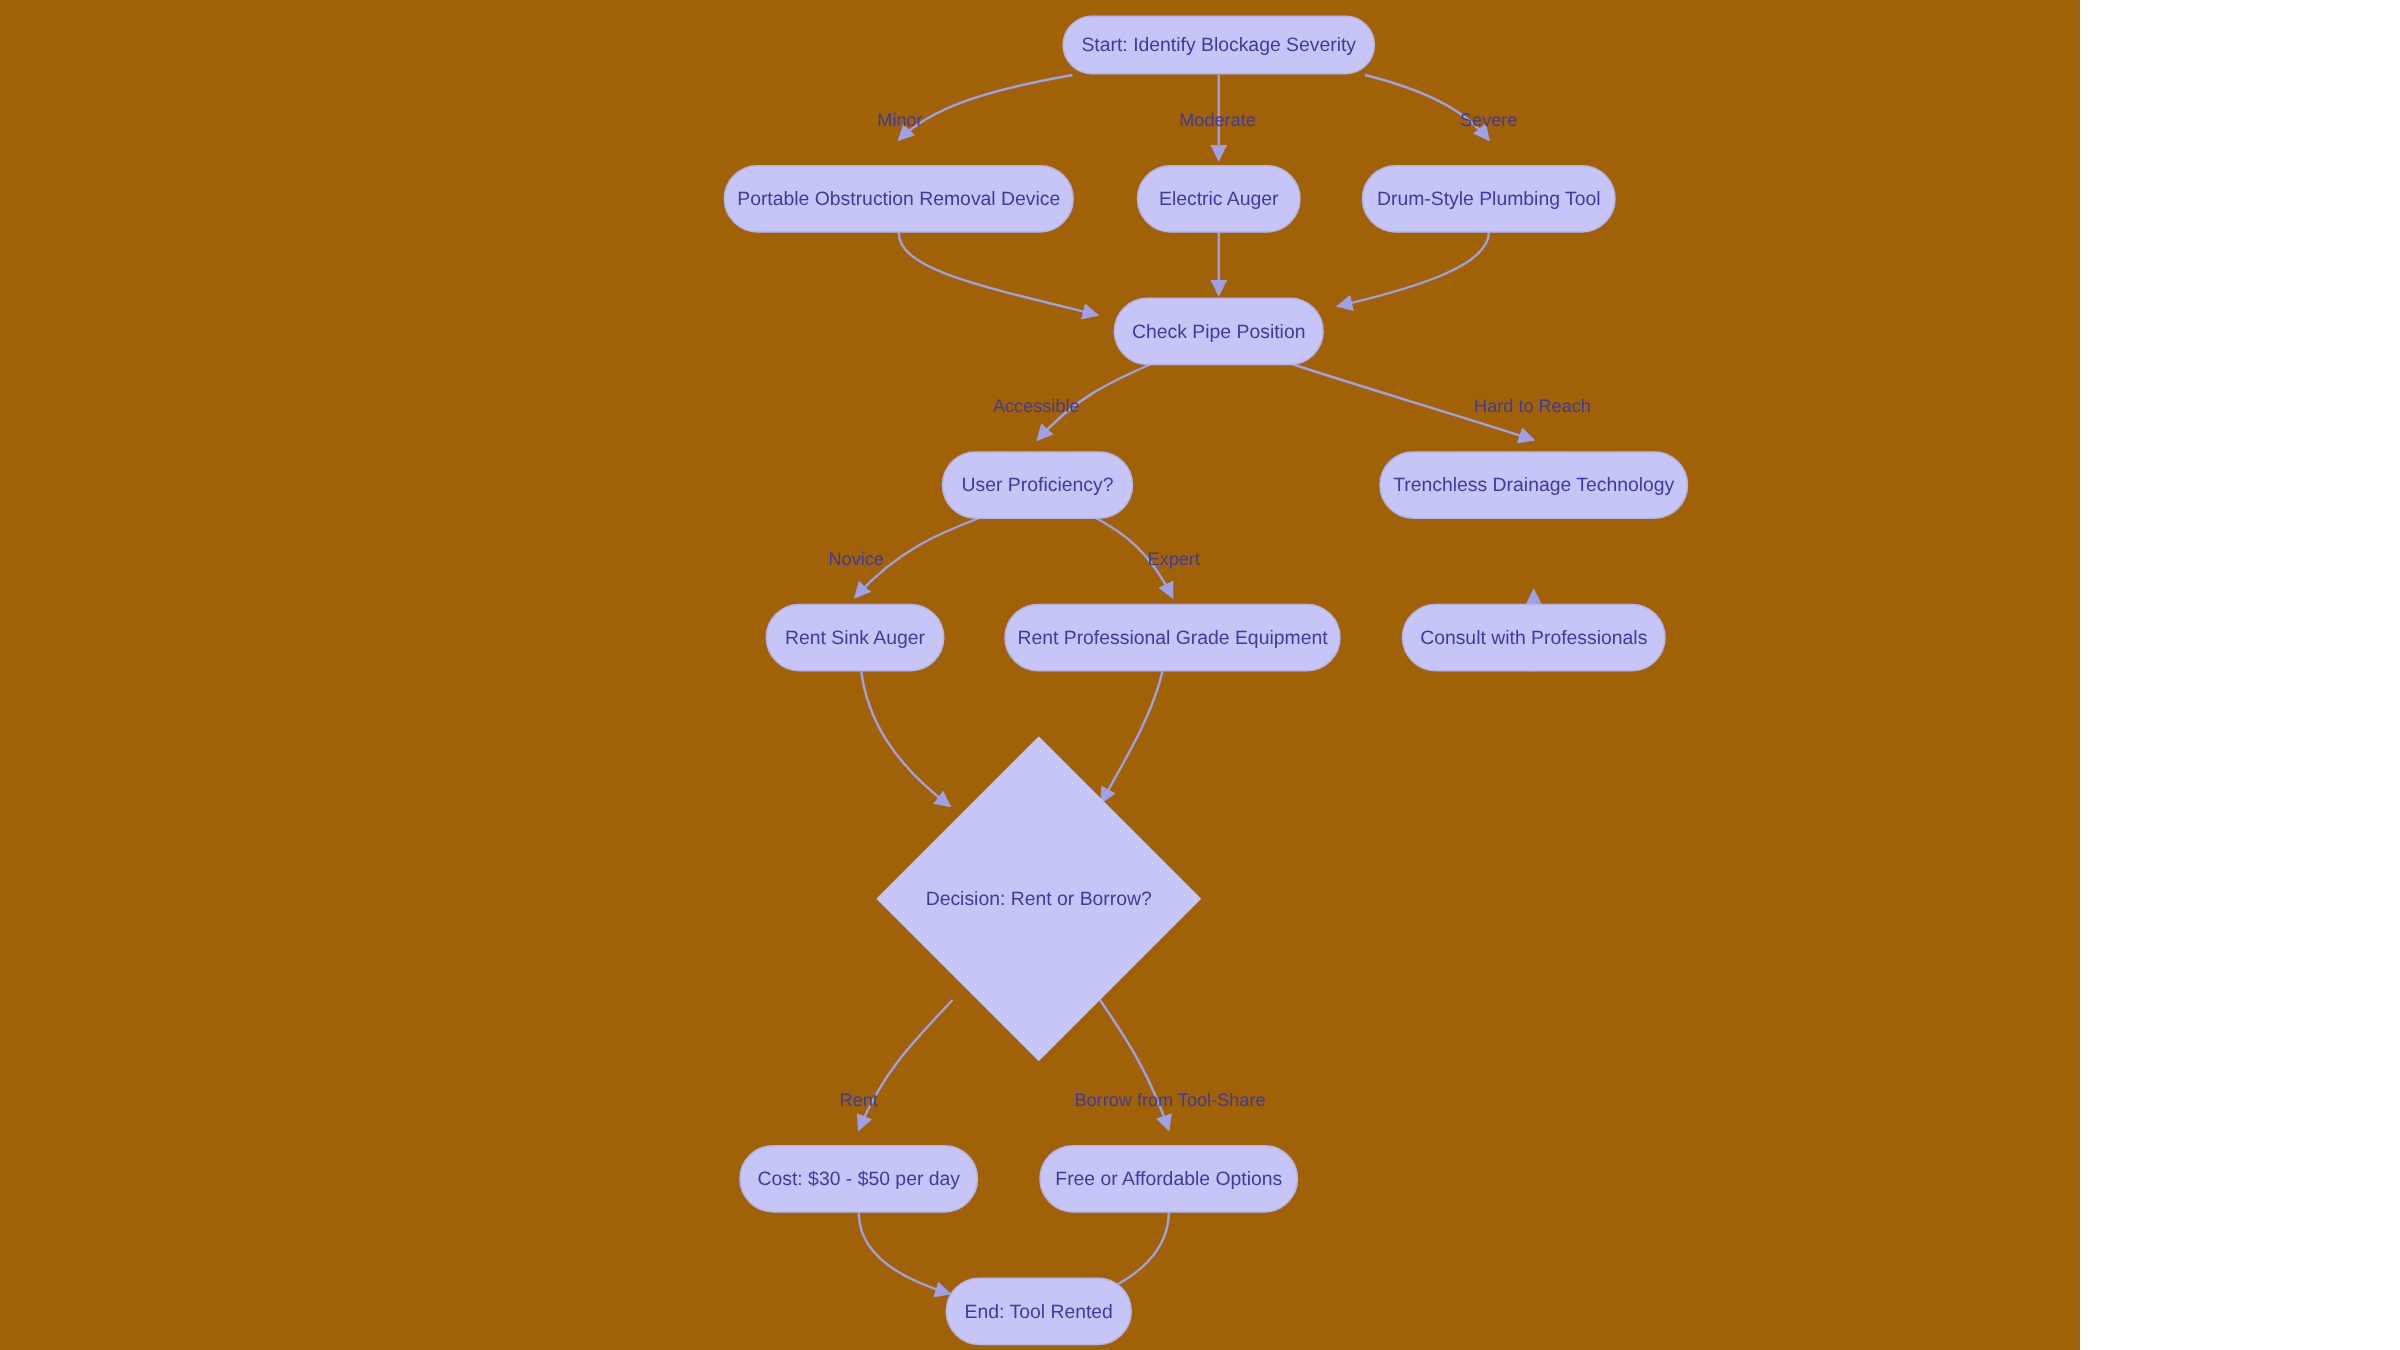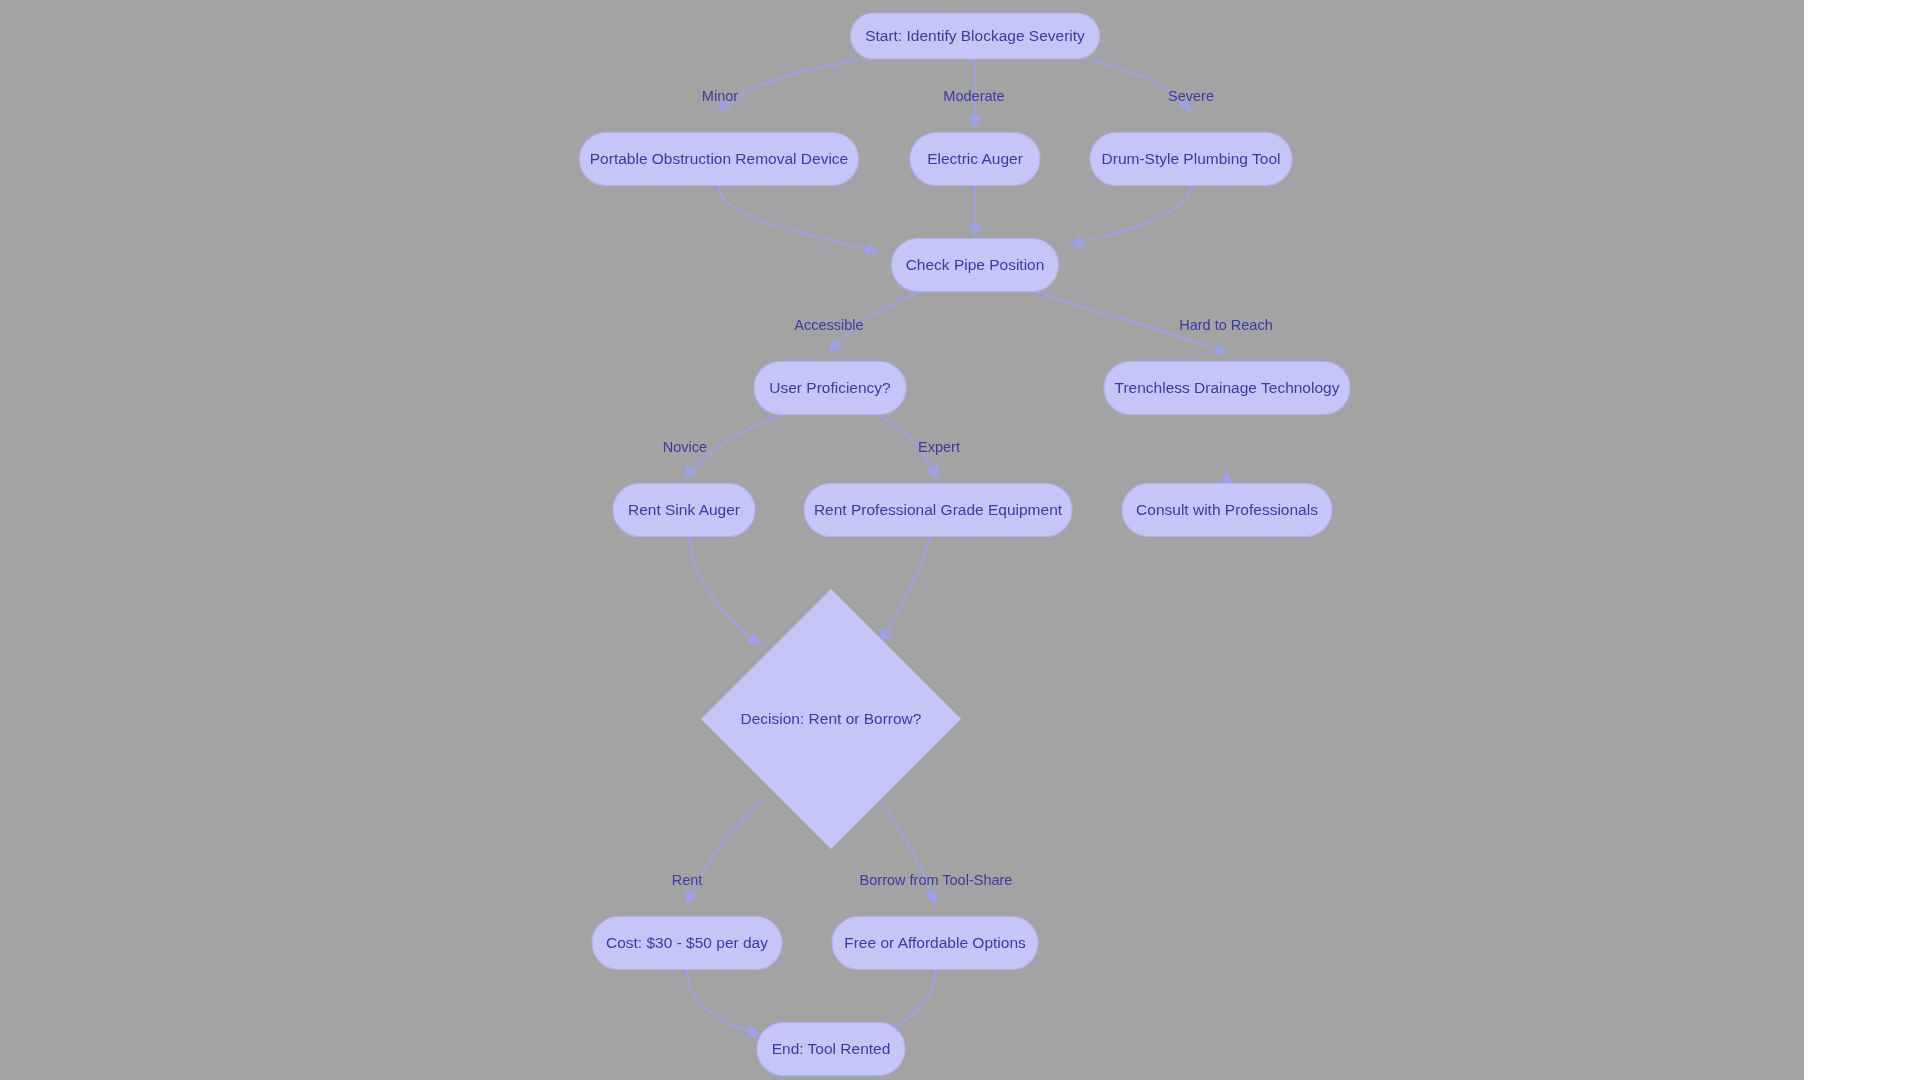--- a/index.html
+++ b/index.html
@@ -5,23 +5,23 @@
   html, body {
     margin: 0;
     padding: 0;
     background: #ffffff;
     width: 1920px;
     height: 1080px;
     overflow: hidden;
   }
   #canvas {
     position: relative;
-    width: 1804px;
+    width: 1664px;
     height: 1080px;
-    background: #a3a3a3;
+    background: #a16207;
     font-family: "Liberation Sans", sans-serif;
   }
   svg#flow {
     position: absolute;
     left: 0;
     top: 0;
     width: 1920px;
     height: 1080px;
   }
   .node-rect {

